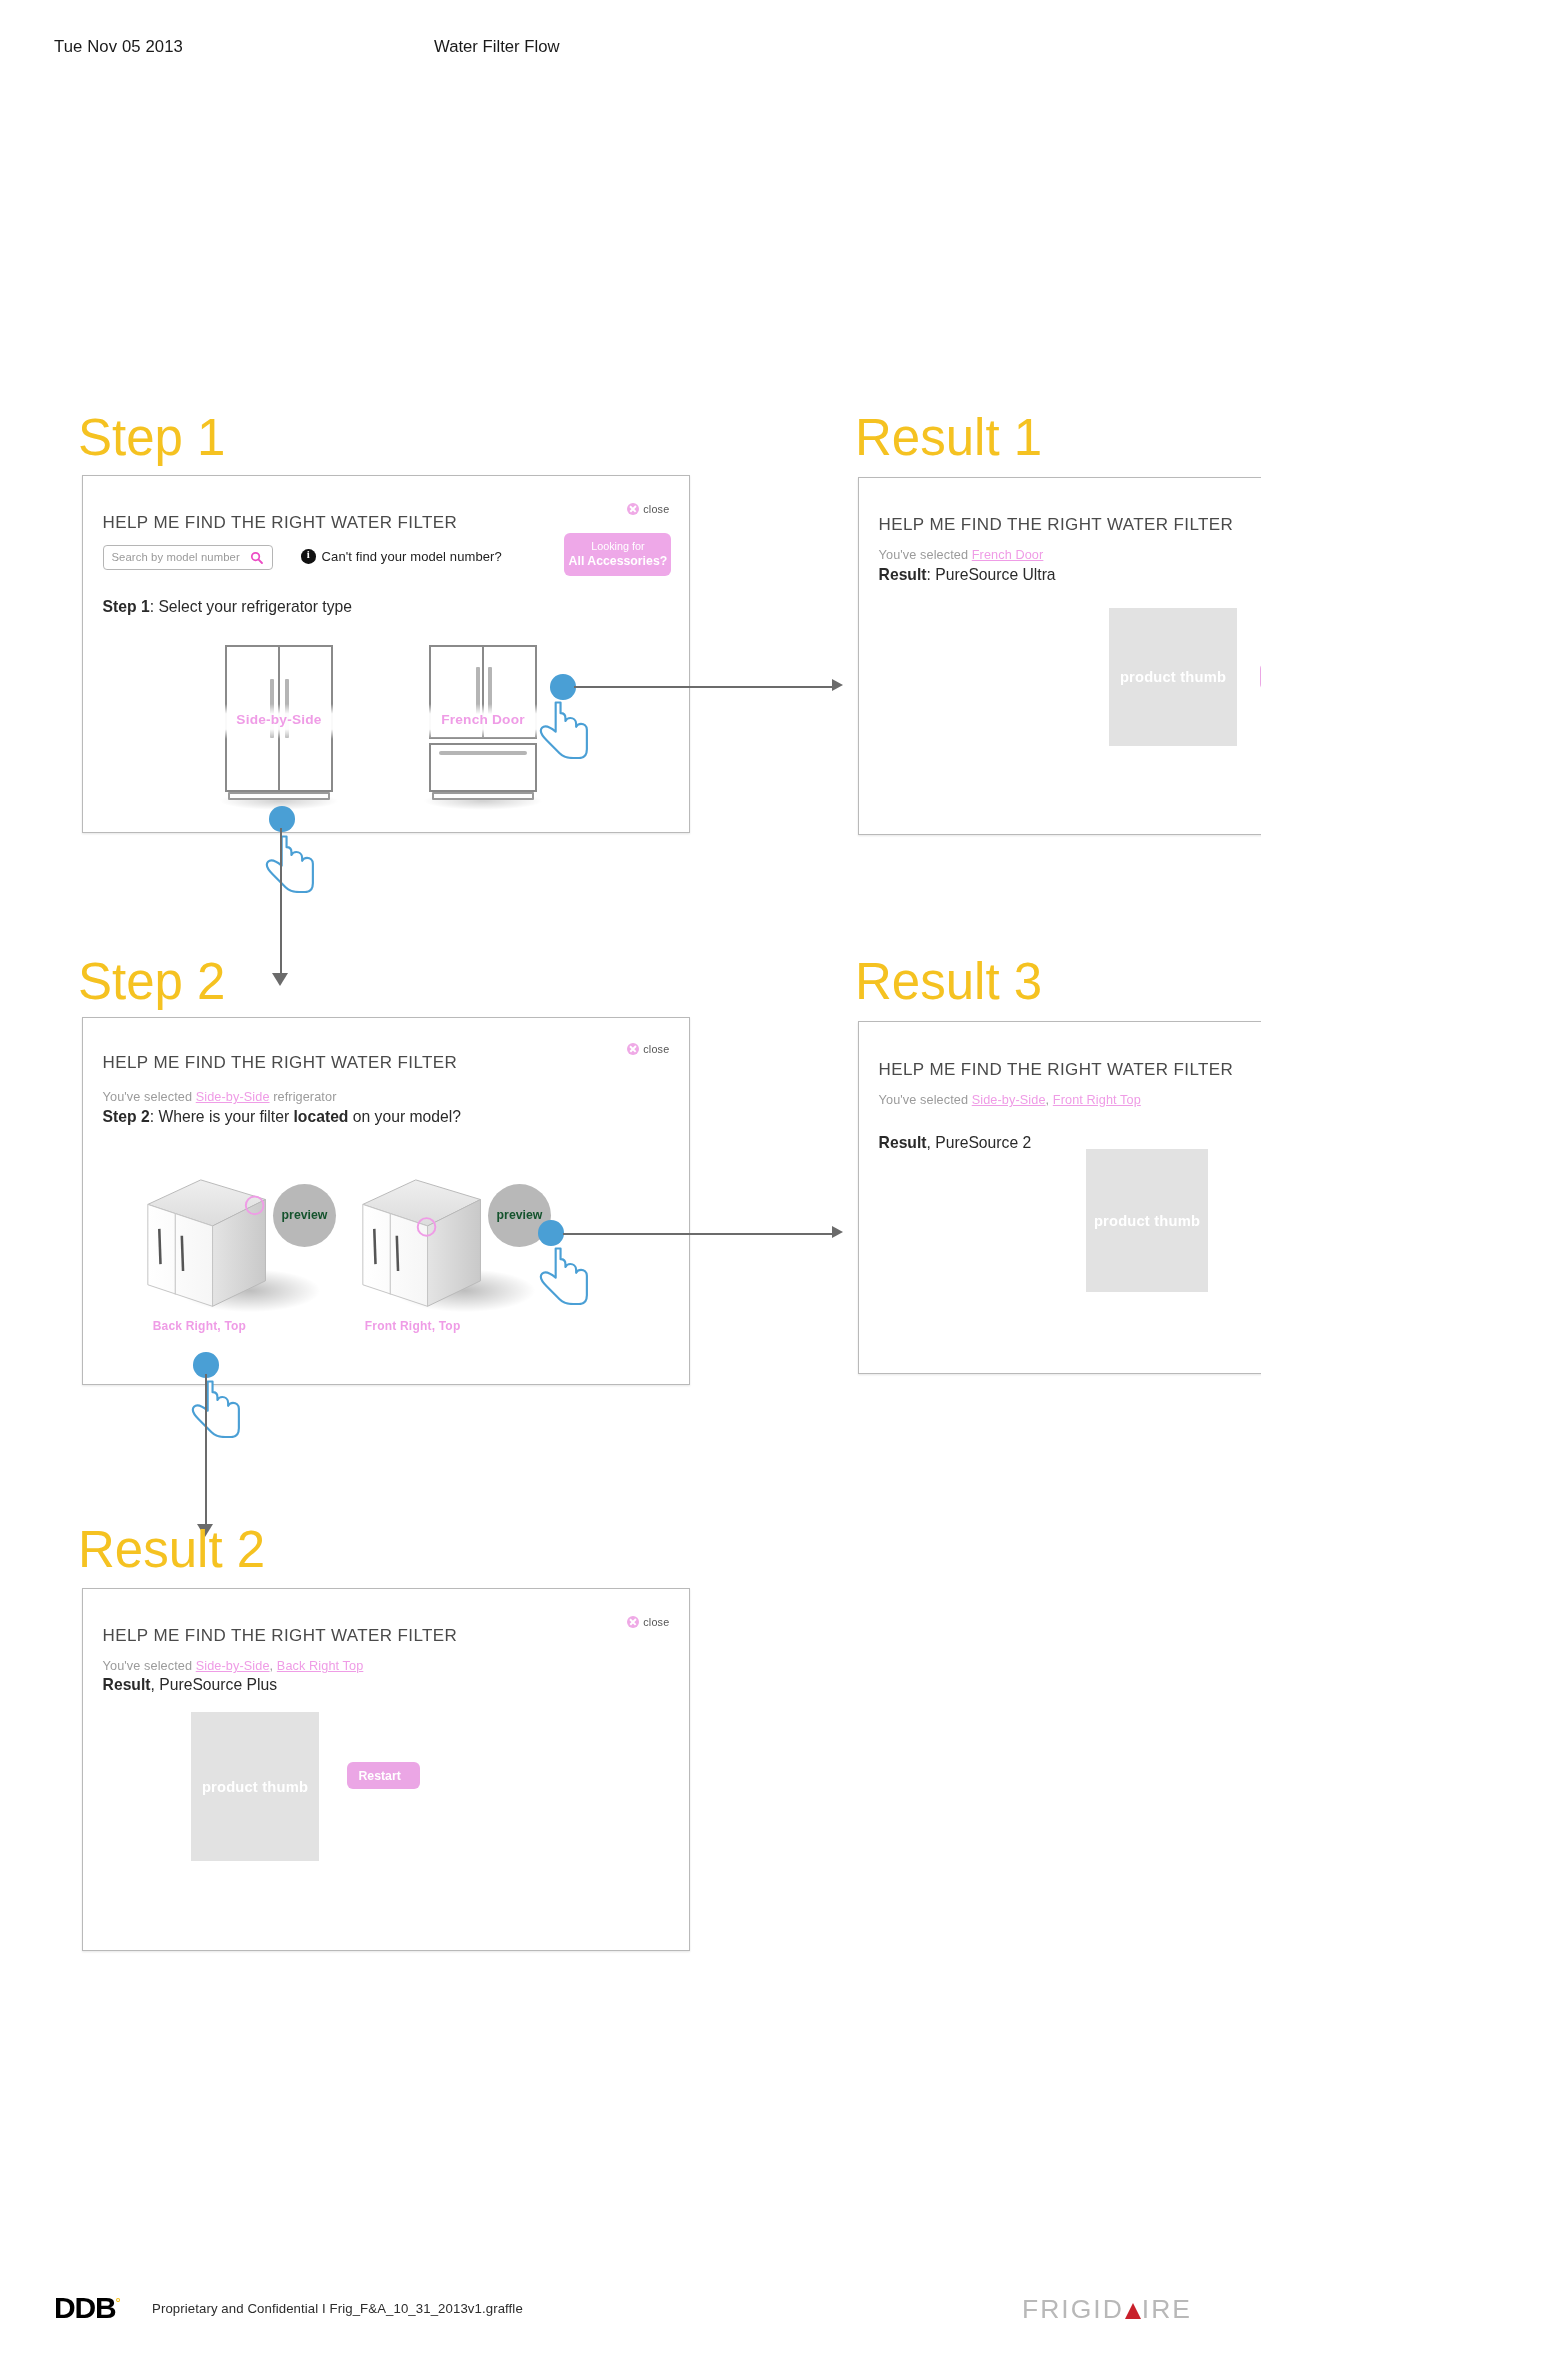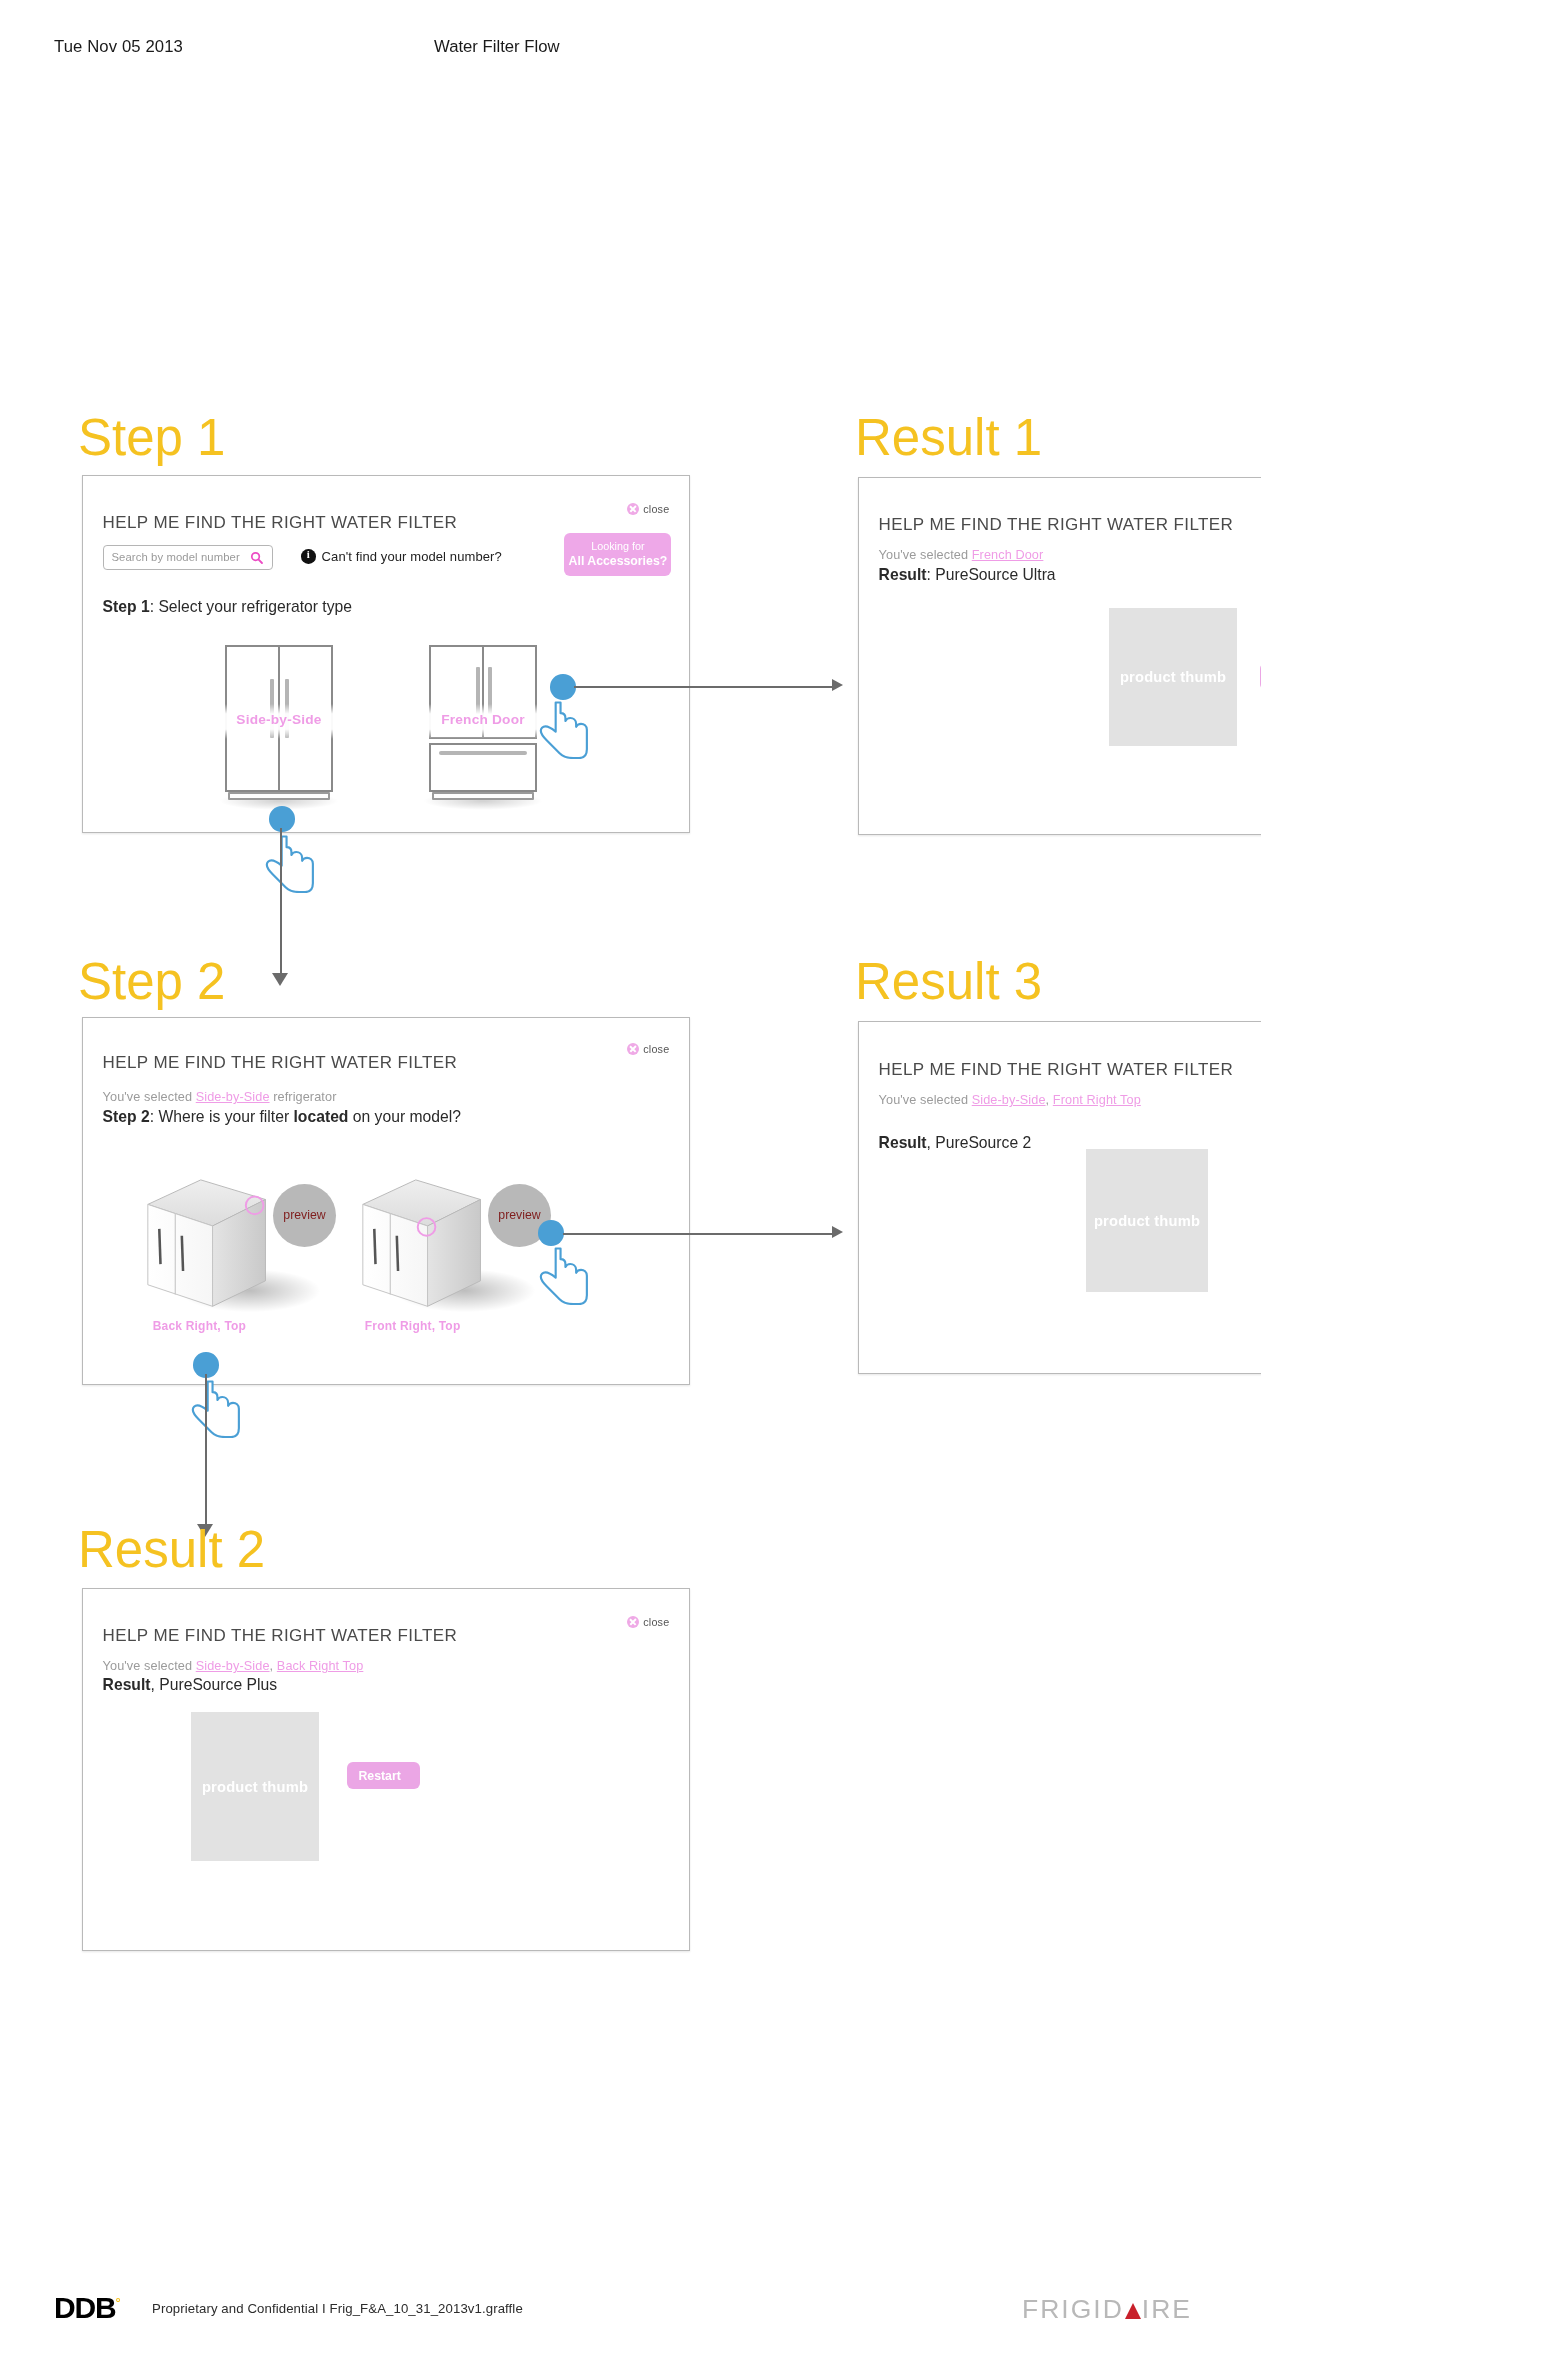--- a/index.html
+++ b/index.html
@@ -238,23 +238,23 @@
   .preview-circle {
     position: absolute;
     width: 63px; height: 63px;
     border-radius: 50%;
     background: #b8b8b8;
     display: flex;
     align-items: center;
     justify-content: center;
   }
   .preview-circle span {
-    color: #7f1d1d;
+    color: #14532d;
     font-size: 12.3px;
-    font-weight: 400;
+    font-weight: 700;
   }
 
   
   .thumb {
     position: absolute;
     background: #e2e2e2;
     display: flex;
     align-items: center;
     justify-content: center;
   }

